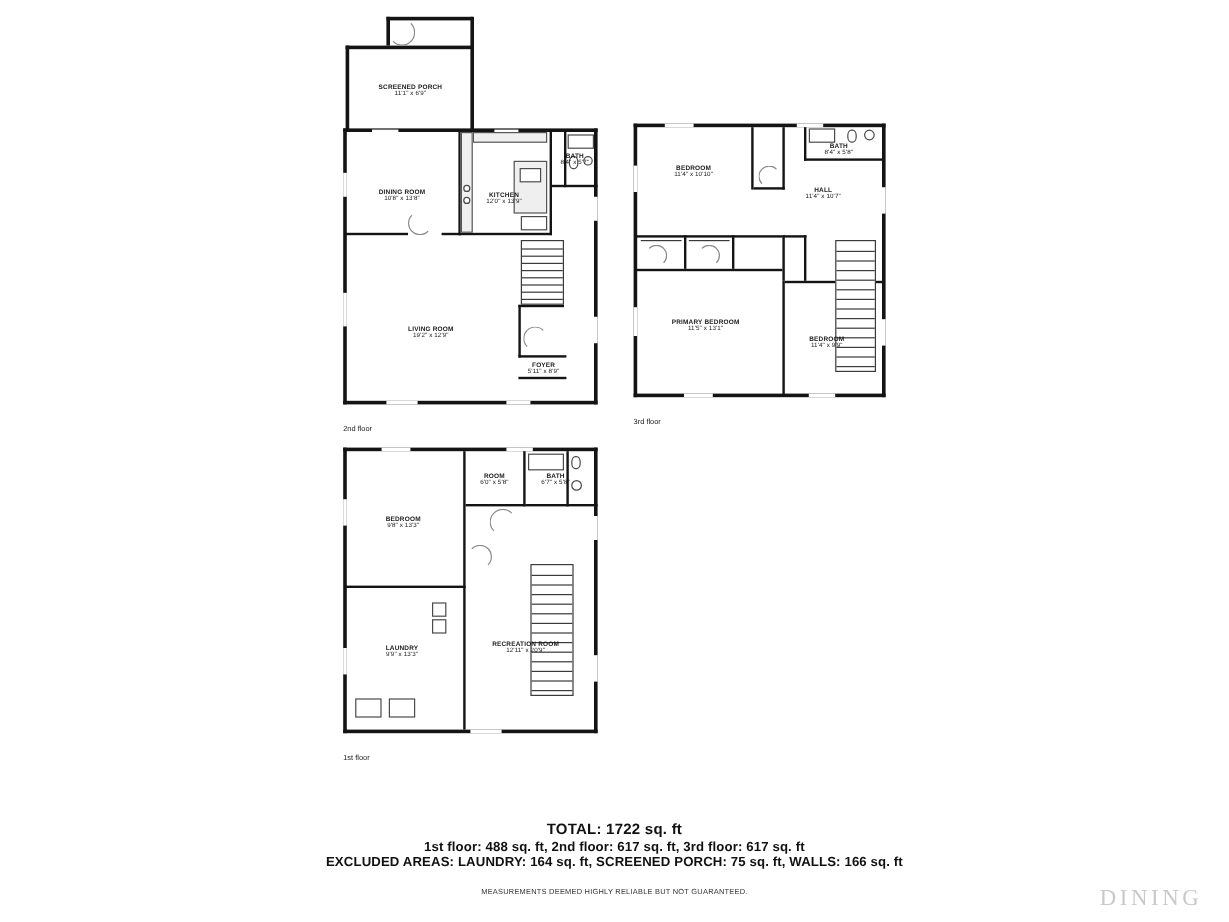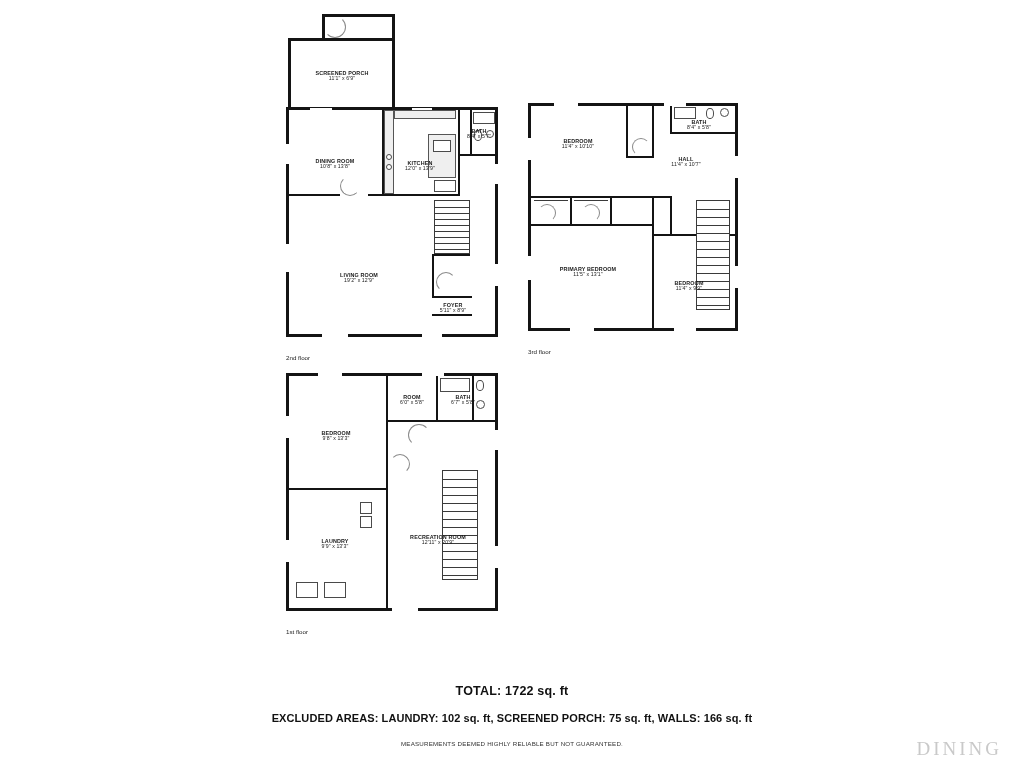--- a/index.html
+++ b/index.html
@@ -98,21 +98,21 @@
   .summary {
     position: absolute;
     left: 0;
     width: 1024px;
     text-align: center;
   }
   .summary .total {
     font-size: 12.5px;
     font-weight: 700;
     letter-spacing: 0.2px;
-    margin-bottom: 14px;
+    margin-bottom: 2px;
   }
   .summary .floors {
     font-size: 11px;
     font-weight: 700;
     letter-spacing: 0.1px;
     margin-bottom: 1px;
   }
   .summary .excluded {
     font-size: 11px;
     font-weight: 700;
@@ -381,20 +381,21 @@
     <div class="label" style="left:106px; top:164px; width:100px;">
       <span class="name">RECREATION ROOM</span>
       <span class="dim">12'11" x 20'9"</span>
     </div>
 
     <div class="floor-caption" style="left:4px; top:258px;">1st floor</div>
   </div>
 
   <div class="summary" style="top:684px;">
     <div class="total">TOTAL: 1722 sq. ft</div>
-    <div class="excluded">EXCLUDED AREAS: LAUNDRY: 102 sq. ft, SCREENED PORCH: 75 sq. ft, WALLS: 166 sq. ft</div>
+    <div class="floors">1st floor: 488 sq. ft, 2nd floor: 617 sq. ft, 3rd floor: 617 sq. ft</div>
+    <div class="excluded">EXCLUDED AREAS: LAUNDRY: 164 sq. ft, SCREENED PORCH: 75 sq. ft, WALLS: 166 sq. ft</div>
   </div>
 
   <div class="disclaimer" style="top:740px;">MEASUREMENTS DEEMED HIGHLY RELIABLE BUT NOT GUARANTEED.</div>
 
   <div class="watermark">DINING</div>
 
 </div>
 
 </body></html>

